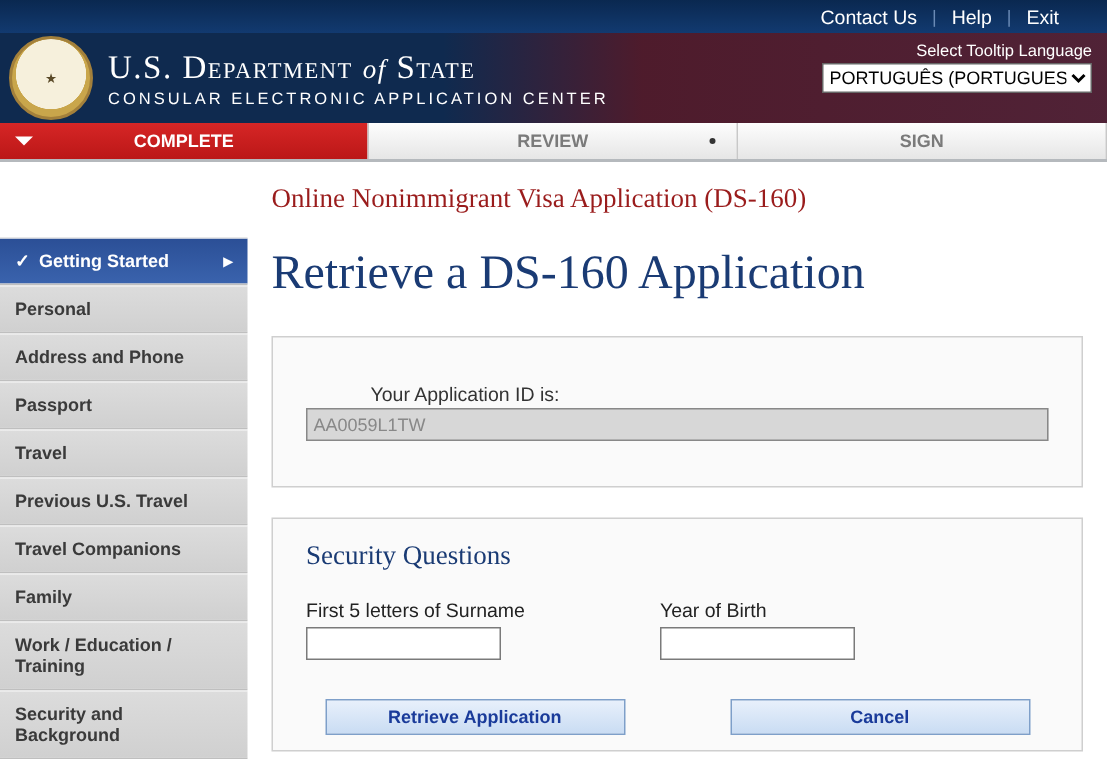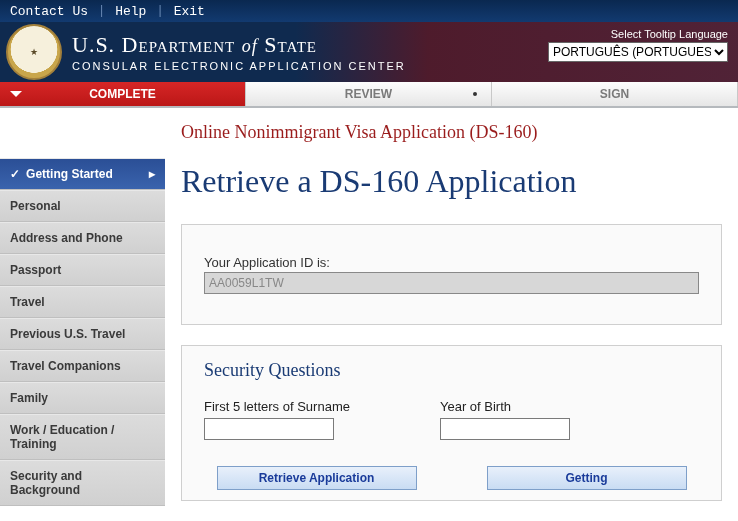--- a/index.html
+++ b/index.html
@@ -1,18 +1,18 @@
 <!DOCTYPE html>
 <html><head>
 <meta charset="utf-8">
 <style>
 * { margin: 0; padding: 0; box-sizing: border-box; }
 body { font-family: Arial, Helvetica, sans-serif; font-size: 12px; background: #fff; width: 738px; }
 
-.top-nav { background: linear-gradient(#0a2850, #123a70); height: 22px; display: flex; justify-content: flex-start; align-items: center; padding-right: 12px; gap: 0; font-family: Liberation Mono, monospace; }
+.top-nav { background: linear-gradient(#0a2850, #123a70); height: 22px; display: flex; justify-content: flex-end; align-items: center; padding-right: 22px; gap: 0; }
 .top-nav a { color: #fff; text-decoration: none; font-size: 13px; padding: 0 10px;}
 .top-nav .sep { color: #6a8ab5; }
 
 .header { background: linear-gradient(to bottom, #0f2a4f 0%, #0f2a4f 100%); height: 60px; display: flex; align-items: center; position: relative; padding-left: 6px; }
 .header::before { content:""; position:absolute; inset:0; background: linear-gradient(to right, rgba(120,0,0,0) 40%, rgba(130,15,15,0.55) 58%, rgba(160,25,25,0.45) 100%); }
 .seal { width: 56px; height: 56px; border-radius: 50%; background: radial-gradient(circle at 50% 45%, #f6f0dc 0 60%, #c9a64b 61% 100%); border: 2px solid #a3803b; margin-right: 10px; position: relative; z-index: 2; display:flex; align-items:center; justify-content:center; color:#5a4a28; font-size:9px;}
 .seal span { display:block; text-align:center; line-height:1; }
 .dept-title { color: #fff; position: relative; z-index: 2; font-family: "Times New Roman", serif; }
 .dept-title .line1 { font-size: 22px; letter-spacing: 1px; }
 .dept-title .line1 .sc { font-variant: small-caps; text-align: center; }
@@ -33,21 +33,21 @@
 .side-item { background: linear-gradient(#dcdcdc,#d0d0d0); border-bottom: 1px solid #bfbfbf; border-top:1px solid #e8e8e8; padding: 8px 10px; font-size: 12px; color: #3a3a3a; font-weight: bold; cursor: pointer; }
 .side-item.active { background: linear-gradient(#2b4f96,#3a63ad); color: #fff; display:flex; align-items:center;}
 .side-item.active .chk { margin-right:6px;}
 .side-item.active .arrow { margin-left:auto; }
 
 .content { flex: 1; padding: 14px 16px 0 16px; }
 .app-title { color: #9a1c1c; font-family: "Times New Roman", serif; font-size: 18px; margin-bottom: 20px; }
 .page-heading { color: #1a3b74; font-family: "Times New Roman", serif; font-size: 32px; font-weight: normal; margin-bottom: 24px; }
 
 .panel { border: 1px solid #cfcfcf; background: #fafafa; padding: 30px 22px; margin-bottom: 20px; }
-.appid-label { color: #333; font-size: 13px; margin-bottom: 2px; }
+.appid-label { color: #333; font-size: 13px; margin-bottom: 2px; margin-left: 43px; }
 .appid-field { width: 100%; height: 22px; background: #d7d7d7; border: 1px solid #888; color: #888; font-size: 12px; padding: 2px 4px; }
 
 .panel2 { border: 1px solid #cfcfcf; background: #fafafa; padding: 14px 22px 10px 22px; }
 .sec-title { color: #1a3b74; font-family: "Times New Roman", serif; font-size: 18px; margin-bottom: 18px; }
 .qrow { display: flex; gap: 90px; margin-bottom: 26px; }
 .qcol label { display:block; font-size: 13px; color: #222; margin-bottom: 4px; }
 .qcol input { width: 130px; height: 22px; border: 1px solid #7a7a7a; padding: 2px 4px; font-size: 12px; }
 
 .btnrow { display: flex; gap: 70px; justify-content: center; }
 .btn { width: 200px; height: 24px; background: linear-gradient(#e8f0fb,#c9dcf3); border: 1px solid #7e9fc9; color: #1a3b9a; font-weight: bold; font-size: 12px; cursor: pointer; }
@@ -131,17 +131,17 @@
           <label>First 5 letters of Surname</label>
           <input type="text" style="">
         </div>
         <div class="qcol">
           <label>Year of Birth</label>
           <input type="text" style="">
         </div>
       </div>
       <div class="btnrow">
         <button class="btn">Retrieve Application</button>
-        <button class="btn">Getting</button>
+        <button class="btn">Cancel</button>
       </div>
     </div>
   </div>
 </div>
 
 </body></html>

